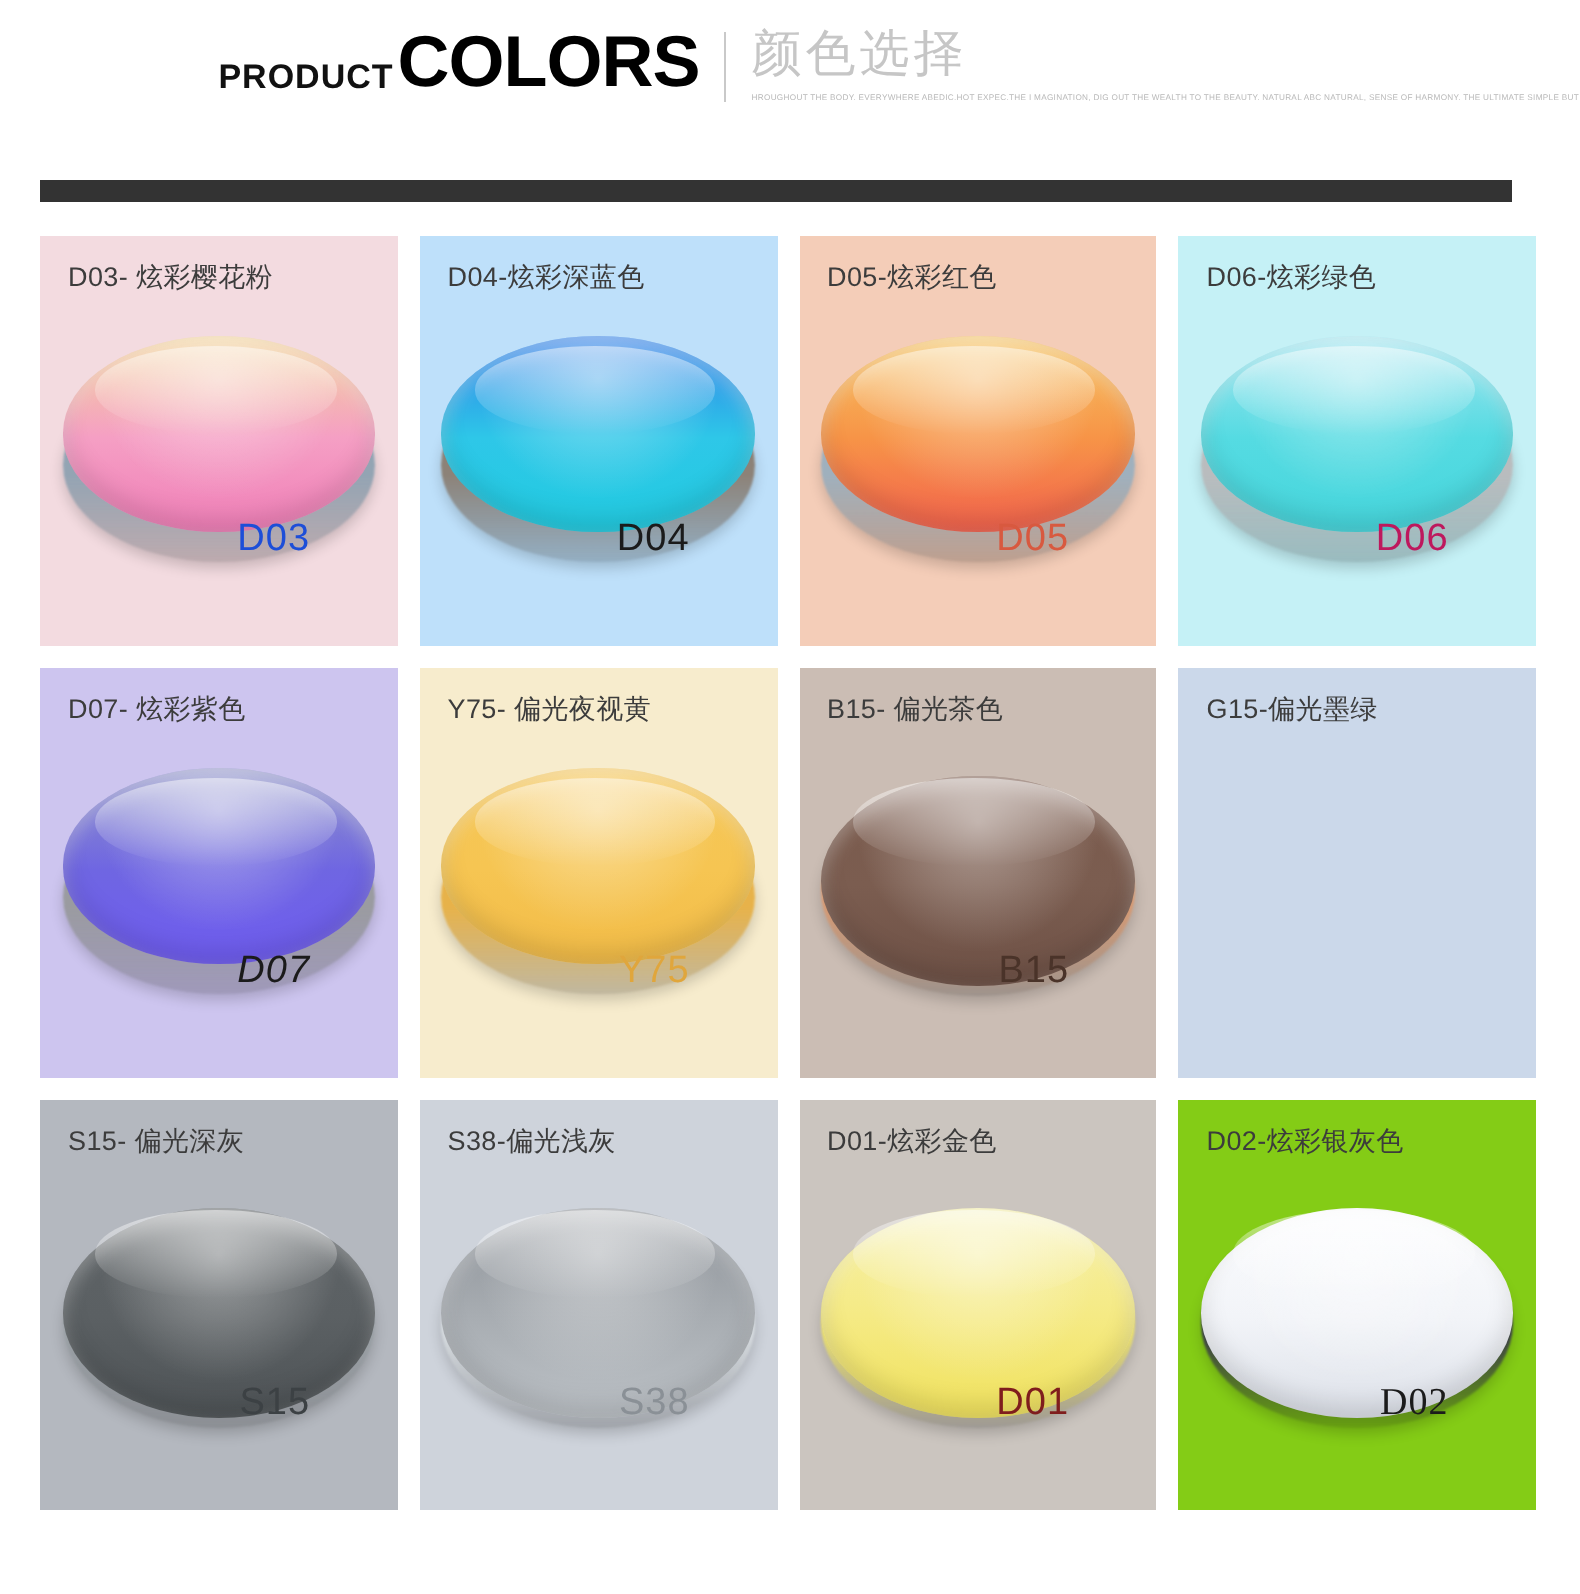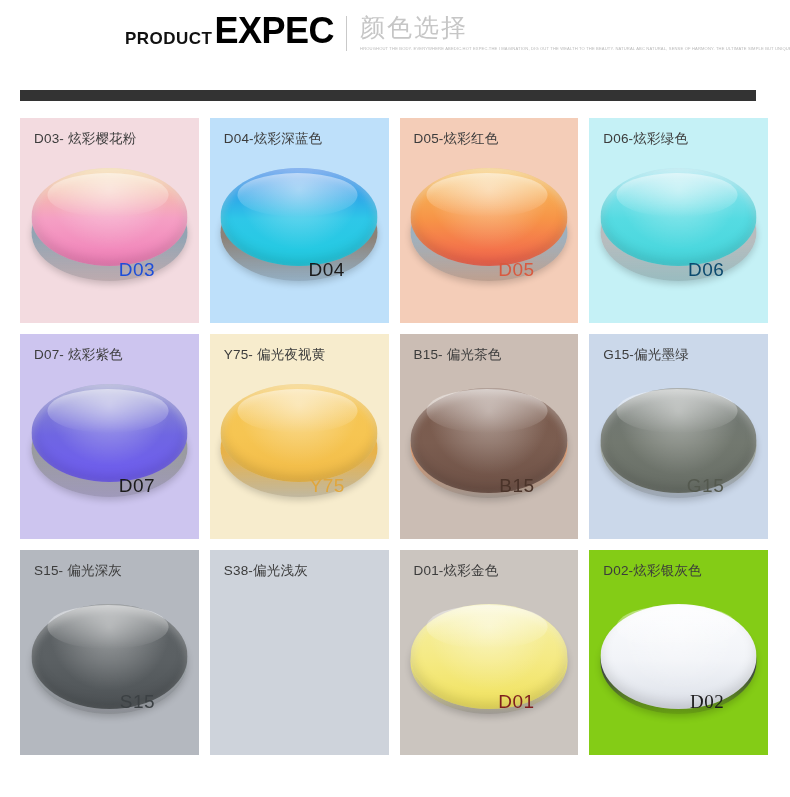--- a/index.html
+++ b/index.html
@@ -176,21 +176,21 @@
   .flatwrap .rim  { top: 13%; height: 82%; }
 </style>
 </head>
 <body>
 
 <div class="header">
   <div class="header-inner">
     <div class="title-block">
       <div class="en-title">
         <div class="en-product">PRODUCT</div>
-        <div class="en-colors">EXPEC</div>
+        <div class="en-colors">COLORS</div>
       </div>
       <div class="divider"></div>
       <div class="cn-block">
         <div class="cn-title">颜色选择</div>
         <div class="cn-sub">HROUGHOUT THE BODY. EVERYWHERE ABEDIC.HOT EXPEC.THE I MAGINATION, DIG OUT THE WEALTH TO THE BEAUTY. NATURAL ABC NATURAL, SENSE OF HARMONY. THE ULTIMATE SIMPLE BUT UNIQUE FASHION.HROUGHOUT THE BODY THE BEAUTY NATURAL. SENSE OF HARMONY. THE ULTIMATE SIMPLE BUT UNIQUE FASHION</div>
       </div>
     </div>
   </div>
   <div class="bar"></div>
 </div>
@@ -222,30 +222,30 @@
         <div class="gloss"></div>
         <div class="code" style="color: rgb(216, 89, 63);">D05</div>
       </div>
     </div>
     <div class="cell" style="background: rgb(197, 241, 246);">
       <div class="cell-label">D06-炫彩绿色</div>
       <div class="lens-wrap">
         <div class="rim" style="background: linear-gradient(rgb(185, 188, 190) 0%, rgb(185, 188, 190) 55%, rgba(0, 0, 0, 0.22) 100%); box-shadow: rgba(0, 0, 0, 0.18) 0px 3px 7px;"></div>
         <div class="dome" style="background: radial-gradient(at 50% 22%, rgba(255, 255, 255, 0.4) 0%, rgba(255, 255, 255, 0) 55%), linear-gradient(rgb(159, 228, 239) 0%, rgb(85, 219, 226) 52%, rgb(70, 214, 220) 100%); box-shadow: rgba(0, 0, 0, 0.13) 0px -6px 12px inset, rgba(255, 255, 255, 0.33) 0px 4px 9px inset;"></div>
         <div class="gloss"></div>
-        <div class="code" style="color: #0c4a6e;">D06</div>
+        <div class="code" style="color: #be185d;">D06</div>
       </div>
     </div>
     <div class="cell" style="background: rgb(205, 197, 239);">
       <div class="cell-label">D07- 炫彩紫色</div>
       <div class="lens-wrap">
         <div class="rim" style="background: linear-gradient(rgb(154, 155, 160) 0%, rgb(154, 155, 160) 55%, rgba(0, 0, 0, 0.22) 100%); box-shadow: rgba(0, 0, 0, 0.18) 0px 3px 7px;"></div>
         <div class="dome" style="background: radial-gradient(at 50% 22%, rgba(255, 255, 255, 0.4) 0%, rgba(255, 255, 255, 0) 55%), linear-gradient(rgb(143, 147, 201) 0%, rgb(111, 102, 226) 52%, rgb(111, 92, 240) 100%); box-shadow: rgba(0, 0, 0, 0.13) 0px -6px 12px inset, rgba(255, 255, 255, 0.33) 0px 4px 9px inset;"></div>
         <div class="gloss"></div>
-        <div class="code" style="color: rgb(27, 27, 27);">D07</div>
+        <div class="code" style="color: rgb(27, 27, 27); font-style: italic;">D07</div>
       </div>
     </div>
     <div class="cell" style="background: rgb(247, 236, 205);">
       <div class="cell-label">Y75- 偏光夜视黄</div>
       <div class="lens-wrap">
         <div class="rim" style="background: linear-gradient(rgb(231, 178, 74) 0%, rgb(231, 178, 74) 55%, rgba(0, 0, 0, 0.22) 100%); box-shadow: rgba(0, 0, 0, 0.18) 0px 3px 7px;"></div>
         <div class="dome" style="background: radial-gradient(at 50% 22%, rgba(255, 255, 255, 0.4) 0%, rgba(255, 255, 255, 0) 55%), linear-gradient(rgb(245, 198, 87) 0%, rgb(246, 197, 82) 52%, rgb(242, 188, 72) 100%); box-shadow: rgba(0, 0, 0, 0.13) 0px -6px 12px inset, rgba(255, 255, 255, 0.33) 0px 4px 9px inset;"></div>
         <div class="gloss"></div>
         <div class="code" style="color: rgb(224, 166, 60);">Y75</div>
       </div>
@@ -254,38 +254,38 @@
       <div class="cell-label">B15- 偏光茶色</div>
       <div class="lens-wrap flatwrap">
         <div class="rim" style="background: linear-gradient(rgb(215, 154, 115) 0%, rgb(215, 154, 115) 55%, rgba(0, 0, 0, 0.22) 100%); box-shadow: rgba(0, 0, 0, 0.18) 0px 3px 7px;"></div>
         <div class="dome" style="background: radial-gradient(at 50% 22%, rgba(255, 255, 255, 0.4) 0%, rgba(255, 255, 255, 0) 55%), linear-gradient(rgb(122, 90, 76) 0%, rgb(123, 93, 80) 52%, rgb(110, 81, 70) 100%); box-shadow: rgba(0, 0, 0, 0.13) 0px -6px 12px inset, rgba(255, 255, 255, 0.33) 0px 4px 9px inset;"></div>
         <div class="gloss"></div>
         <div class="code" style="color: rgb(74, 51, 41);">B15</div>
       </div>
     </div>
     <div class="cell" style="background: rgb(203, 216, 234);">
       <div class="cell-label">G15-偏光墨绿</div>
-      <div class="lens-wrap flatwrap">
-        <div class="rim" style="background: linear-gradient(rgb(158, 164, 156) 0%, rgb(158, 164, 156) 55%, rgba(0, 0, 0, 0.22) 100%); box-shadow: rgba(0, 0, 0, 0.18) 0px 3px 7px;"></div>
-        <div class="dome" style="background: radial-gradient(at 50% 22%, rgba(255, 255, 255, 0.4) 0%, rgba(255, 255, 255, 0) 55%), linear-gradient(rgb(111, 118, 115) 0%, rgb(114, 120, 111) 52%, rgb(104, 110, 102) 100%); box-shadow: rgba(0, 0, 0, 0.13) 0px -6px 12px inset, rgba(255, 255, 255, 0.33) 0px 4px 9px inset;"></div>
-        <div class="gloss"></div>
-        <div class="code" style="color: rgb(84, 89, 79);">G15</div>
-      </div>
     </div>
     <div class="cell" style="background: rgb(180, 184, 191);">
       <div class="cell-label">S15- 偏光深灰</div>
       <div class="lens-wrap flatwrap">
         <div class="rim" style="background: linear-gradient(rgb(154, 160, 165) 0%, rgb(154, 160, 165) 55%, rgba(0, 0, 0, 0.22) 100%); box-shadow: rgba(0, 0, 0, 0.18) 0px 3px 7px;"></div>
         <div class="dome" style="background: radial-gradient(at 50% 22%, rgba(255, 255, 255, 0.4) 0%, rgba(255, 255, 255, 0) 55%), linear-gradient(rgb(94, 99, 102) 0%, rgb(91, 96, 99) 52%, rgb(78, 83, 86) 100%); box-shadow: rgba(0, 0, 0, 0.13) 0px -6px 12px inset, rgba(255, 255, 255, 0.33) 0px 4px 9px inset;"></div>
         <div class="gloss"></div>
         <div class="code" style="color: rgb(60, 65, 68);">S15</div>
       </div>
     </div>
     <div class="cell" style="background: rgb(206, 211, 219); padding-left: 28px;">
       <div class="cell-label">S38-偏光浅灰</div>
+      <div class="lens-wrap flatwrap">
+        <div class="rim" style="background: linear-gradient(rgb(213, 218, 222) 0%, rgb(213, 218, 222) 55%, rgba(0, 0, 0, 0.22) 100%); box-shadow: rgba(0, 0, 0, 0.18) 0px 3px 7px;"></div>
+        <div class="dome" style="background: radial-gradient(at 50% 22%, rgba(255, 255, 255, 0.4) 0%, rgba(255, 255, 255, 0) 55%), linear-gradient(rgb(141, 146, 152) 0%, rgb(168, 173, 178) 52%, rgb(188, 193, 198) 100%); box-shadow: rgba(0, 0, 0, 0.13) 0px -6px 12px inset, rgba(255, 255, 255, 0.33) 0px 4px 9px inset;"></div>
+        <div class="gloss"></div>
+        <div class="code" style="color: rgb(138, 144, 150);">S38</div>
+      </div>
     </div>
     <div class="cell" style="background: rgb(203, 197, 191);">
       <div class="cell-label">D01-炫彩金色</div>
       <div class="lens-wrap flatwrap">
         <div class="rim" style="background: linear-gradient(rgb(231, 221, 114) 0%, rgb(231, 221, 114) 55%, rgba(0, 0, 0, 0.22) 100%); box-shadow: rgba(0, 0, 0, 0.18) 0px 3px 7px;"></div>
         <div class="dome" style="background: radial-gradient(at 50% 22%, rgba(255, 255, 255, 0.4) 0%, rgba(255, 255, 255, 0) 55%), linear-gradient(rgb(246, 240, 168) 0%, rgb(245, 234, 132) 52%, rgb(240, 226, 94) 100%); box-shadow: rgba(0, 0, 0, 0.13) 0px -6px 12px inset, rgba(255, 255, 255, 0.33) 0px 4px 9px inset;"></div>
         <div class="gloss"></div>
         <div class="code" style="color: #7f1d1d;">D01</div>
       </div>
     </div>

